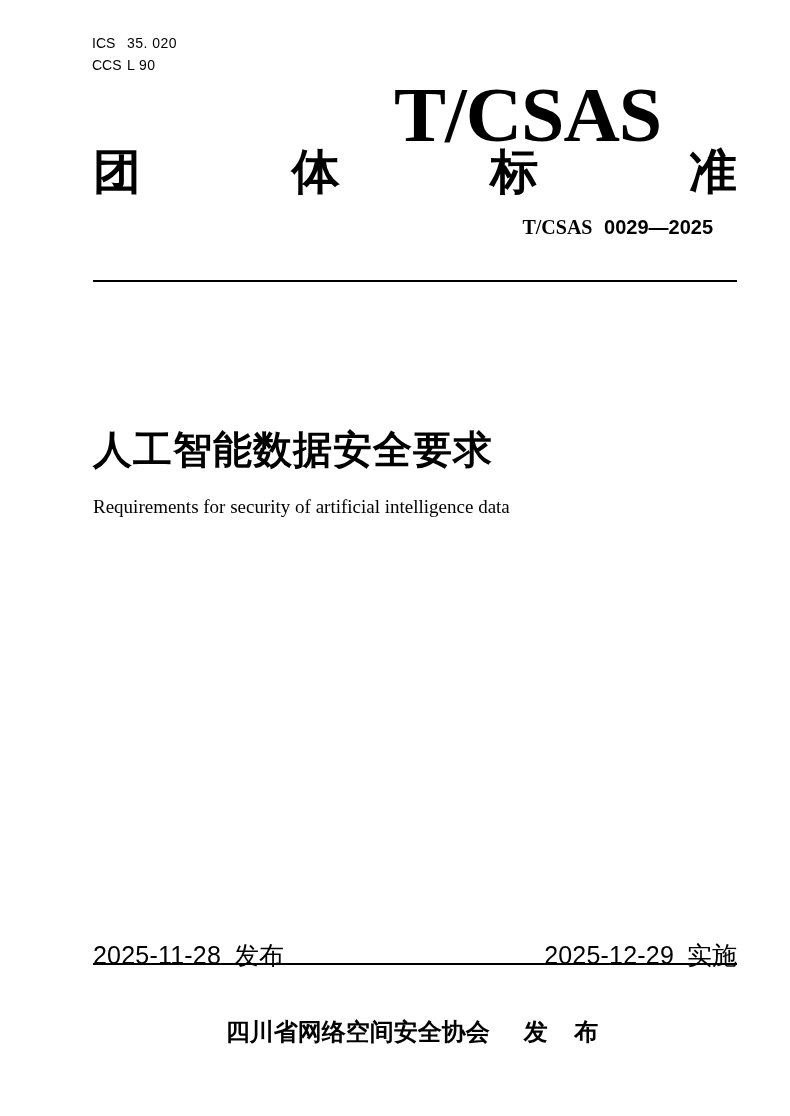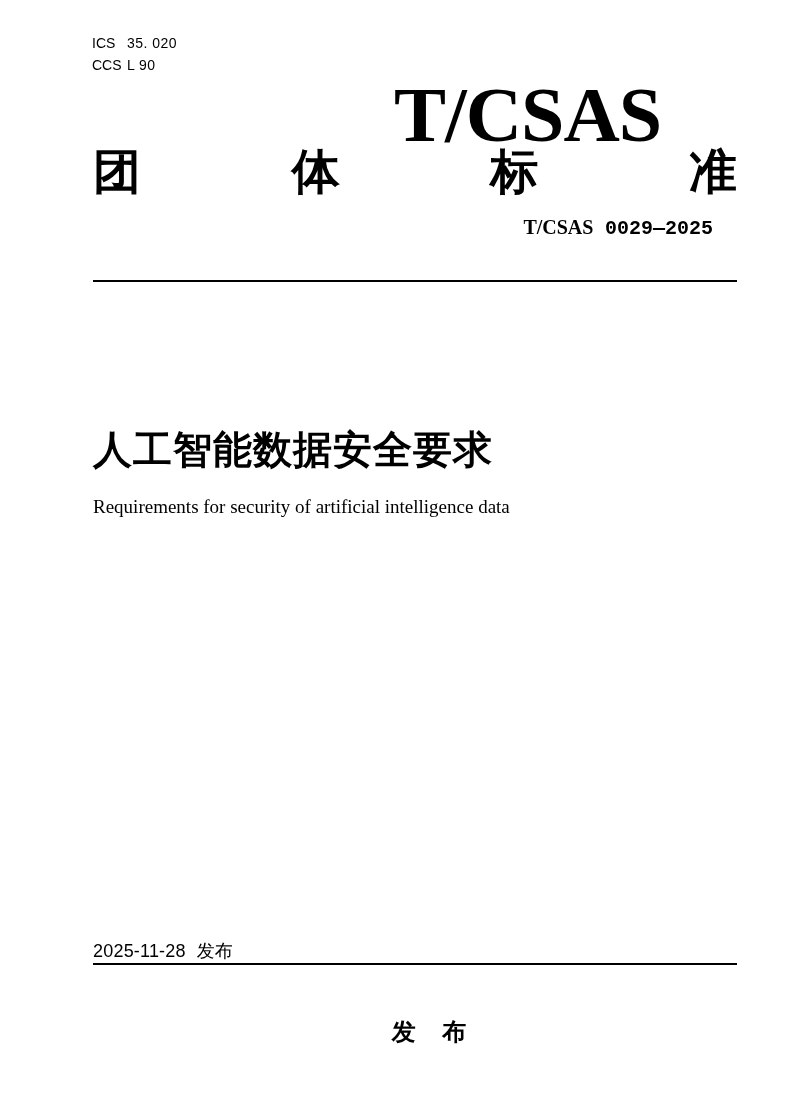--- a/index.html
+++ b/index.html
@@ -68,21 +68,21 @@
     right: 77px;
     font-size: 20px;
     font-weight: bold;
     white-space: nowrap;
   }
   .std-number .prefix {
     font-family: "Liberation Serif", serif;
     margin-right: 6px;
   }
   .std-number .num {
-    font-family: Liberation Mono, monospace;
+    font-family: Liberation Sans, sans-serif;
   }
 
   .rule {
     position: absolute;
     left: 93px;
     width: 644px;
     height: 2px;
     background: #000000;
   }
   .rule-top { top: 280px; }
@@ -112,21 +112,21 @@
   }
 
   
   .dates-row {
     position: absolute;
     left: 93px;
     top: 939px;
     width: 644px;
     display: flex;
     justify-content: space-between;
-    font-size: 18px;
+    font-size: 25px;
     font-weight: 500;
     white-space: nowrap;
   }
   .dates-row .date { letter-spacing: 0.2px; }
   .dates-row .dlabel { margin-left: 6px; }
 
   
   .publisher-row {
     position: absolute;
     left: 93px;
@@ -173,20 +173,25 @@
 <div class="rule rule-top"></div>
 
 <div class="title-zh">人工智能数据安全要求</div>
 <div class="title-en">Requirements for security of artificial intelligence data</div>
 
 <div class="dates-row">
   <div>
     <span class="date">2025-11-28</span>
     <span class="dlabel">发布</span>
   </div>
+  <div>
+    <span class="date">2025-12-29</span>
+    <span class="dlabel">实施</span>
+  </div>
 </div>
 
 <div class="rule rule-bottom"></div>
 
 <div class="publisher-row">
+  <span>四川省网络空间安全协会</span>
   <span class="gap"></span>
   <span class="publish-label">发 布</span>
 </div>
 
 </body></html>

